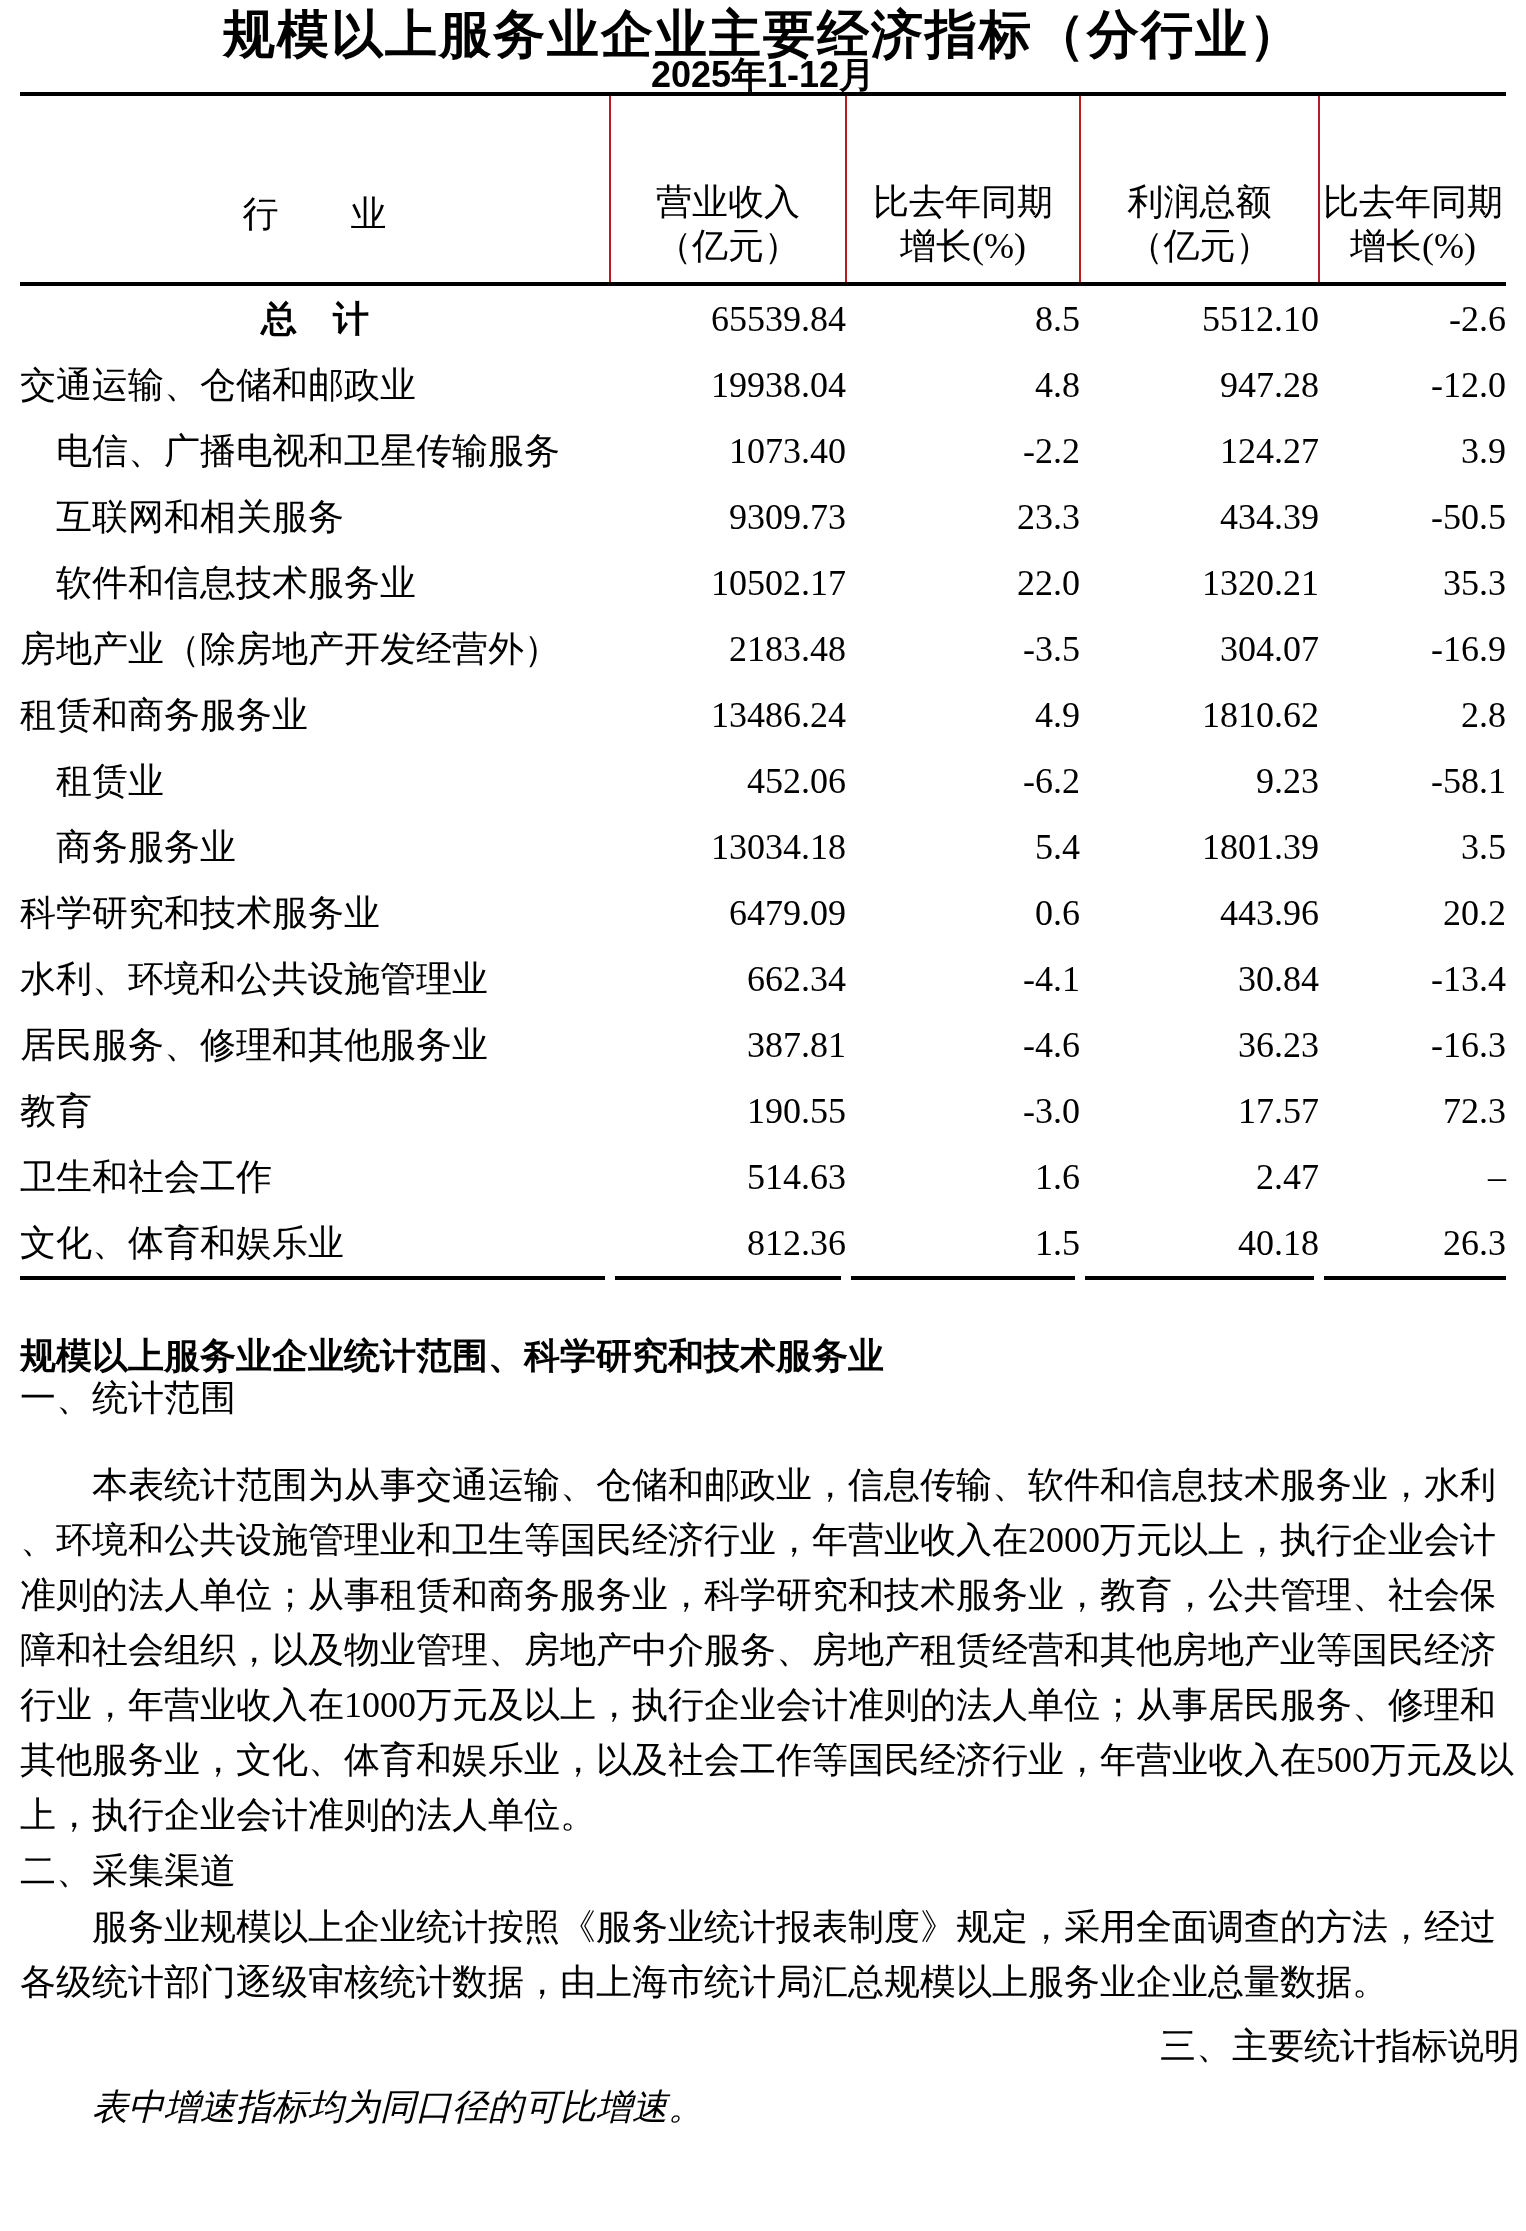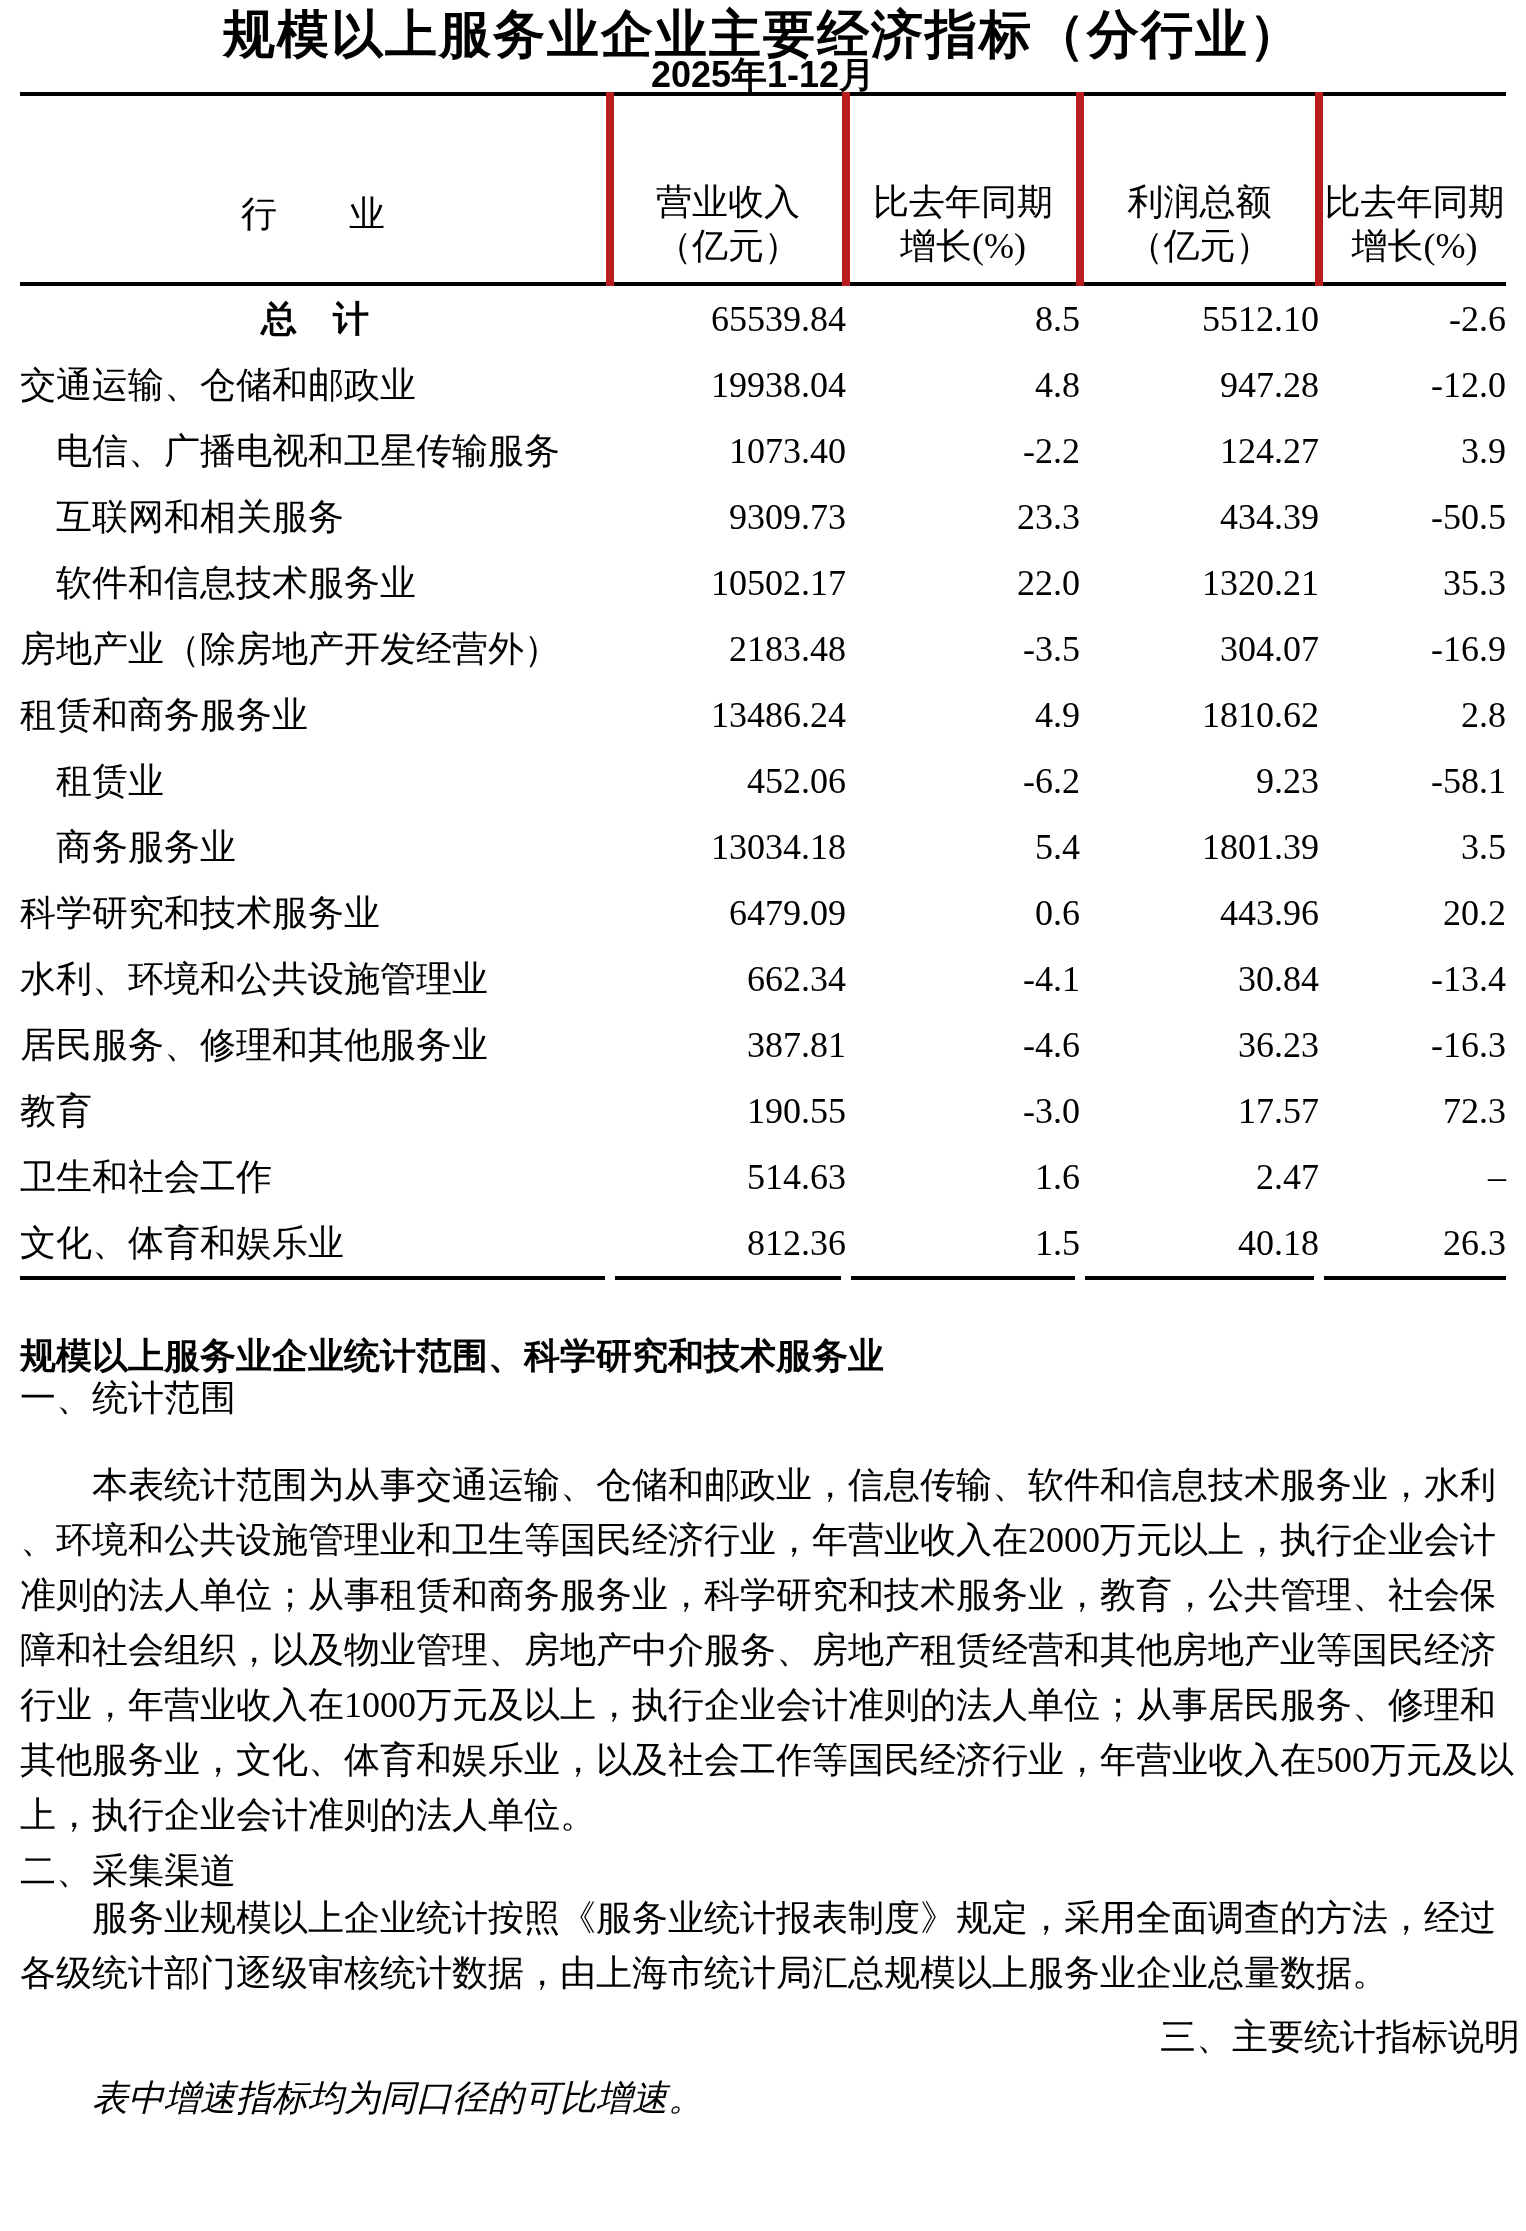--- a/index.html
+++ b/index.html
@@ -36,21 +36,21 @@
     border-top: 4px solid #000;
     font-size: 36px;
   }
   table.indicators thead tr { height: 190px; }
   table.indicators th {
     font-weight: normal;
     vertical-align: bottom;
     padding: 0 0 14px 0;
     border-bottom: 4px solid #000;
   }
-  table.indicators th + th { border-left: 8px solid #b91c1c; }
+  table.indicators th + th { border-left: 2px solid #b91c1c; }
   table.indicators th.industry-h { padding-bottom: 46px; }
   th .hline { display: block; text-align: center; line-height: 44px; }
   table.indicators tbody td {
     height: 66px;
     padding: 0;
     vertical-align: middle;
   }
   td.industry { text-align: left; padding-left: 10px; }
   td.industry.ind1 { padding-left: 36px; }
   td.industry.total { text-align: center; padding-left: 0; font-weight: bold; }
@@ -85,21 +85,21 @@
   .sec3 { margin-top: 16px; text-align: right; }
   .para {
     font-size: 36px;
     line-height: 55px;
     text-indent: 72px;
     line-break: anywhere;
     word-break: break-all;
     margin: 0;
   }
   .p1 { margin-top: 40px; }
-  .p2 { margin-top: 0; }
+  .p2 { margin-top: 9px; }
   .p3 { margin-top: 14px; font-style: italic; }
 </style>
 </head>
 <body>
 
 <div class="page">
 
   <h1 class="title">规模以上服务业企业主要经济指标（分行业）</h1>
   <div class="subtitle">2025年1-12月</div>
 

